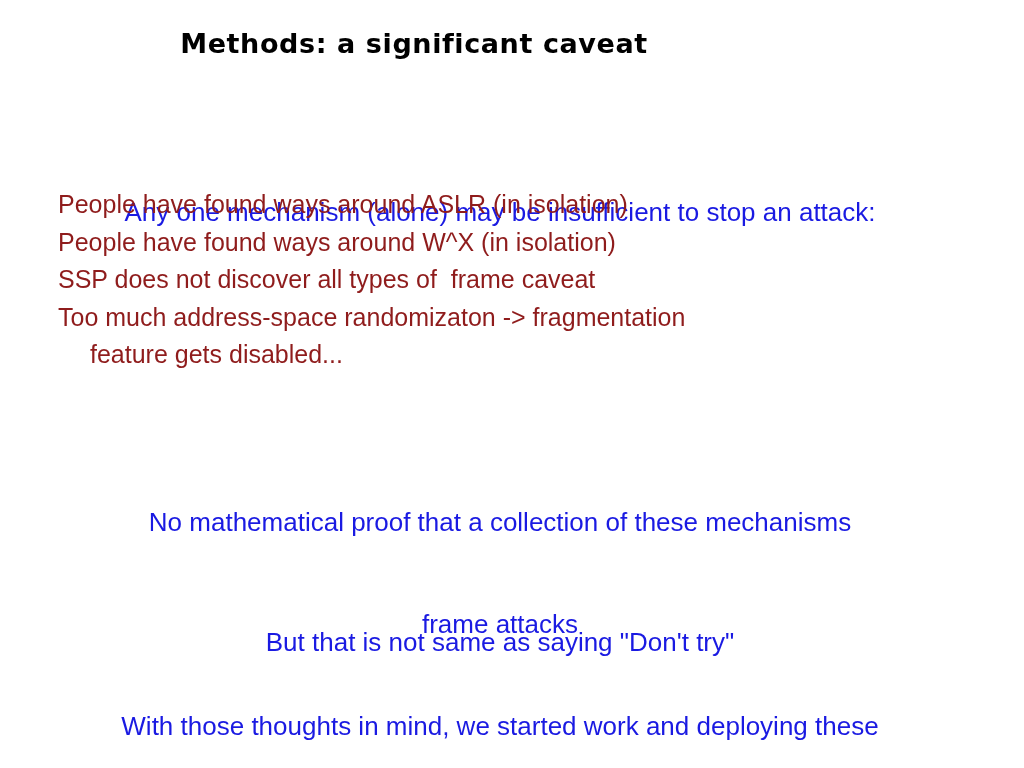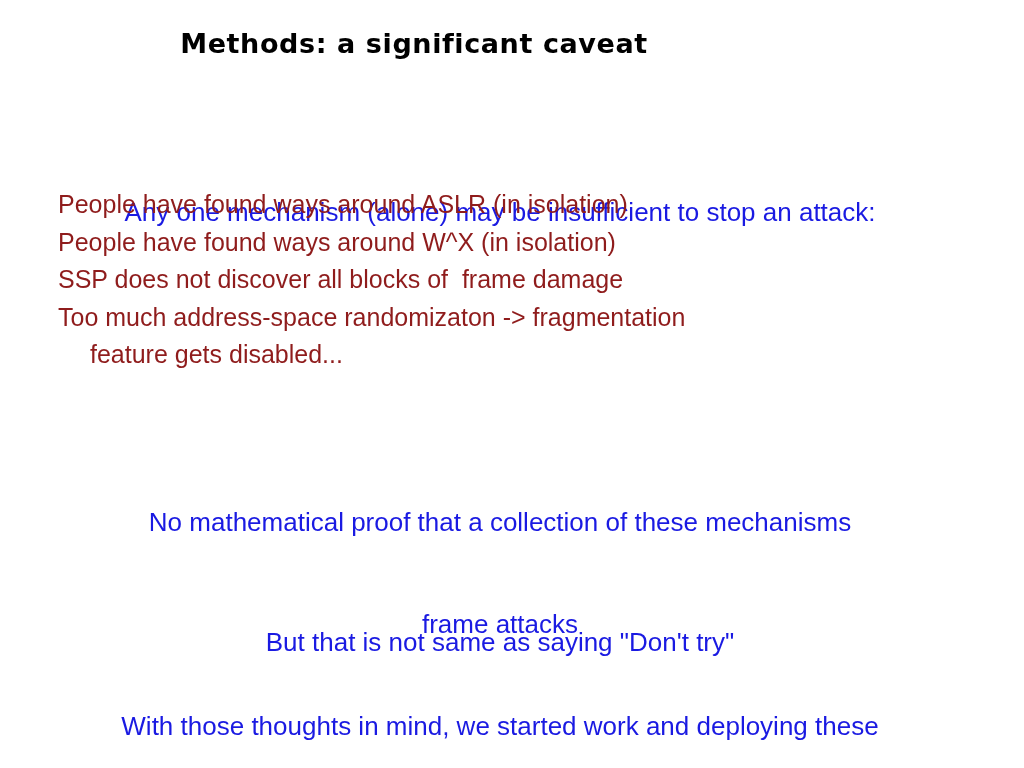--- a/index.html
+++ b/index.html
@@ -80,21 +80,21 @@
 
   <div class="slide-title">Methods: a significant caveat</div>
 
   <div class="body-block blk-intro">
     <span class="body-line">Any one mechanism (alone) may be insufficient to stop an attack:</span>
   </div>
 
   <div class="red-block">
     <span class="red-line">People have found ways around ASLR (in isolation)</span>
     <span class="red-line">People have found ways around W^X (in isolation)</span>
-    <span class="red-line">SSP does not discover all blocks of  frame damage</span>
+    <span class="red-line">SSP does not discover all types of  frame caveat</span>
     <span class="red-line">Too much address-space randomizaton -&gt; fragmentation</span>
     <span class="red-line indent">feature gets disabled...</span>
   </div>
 
   <div class="body-block blk-proof">
     <span class="body-line">No mathematical proof that a collection of these mechanisms</span>
     <span class="body-line">frame attacks</span>
   </div>
 
   <div class="body-block blk-but">

